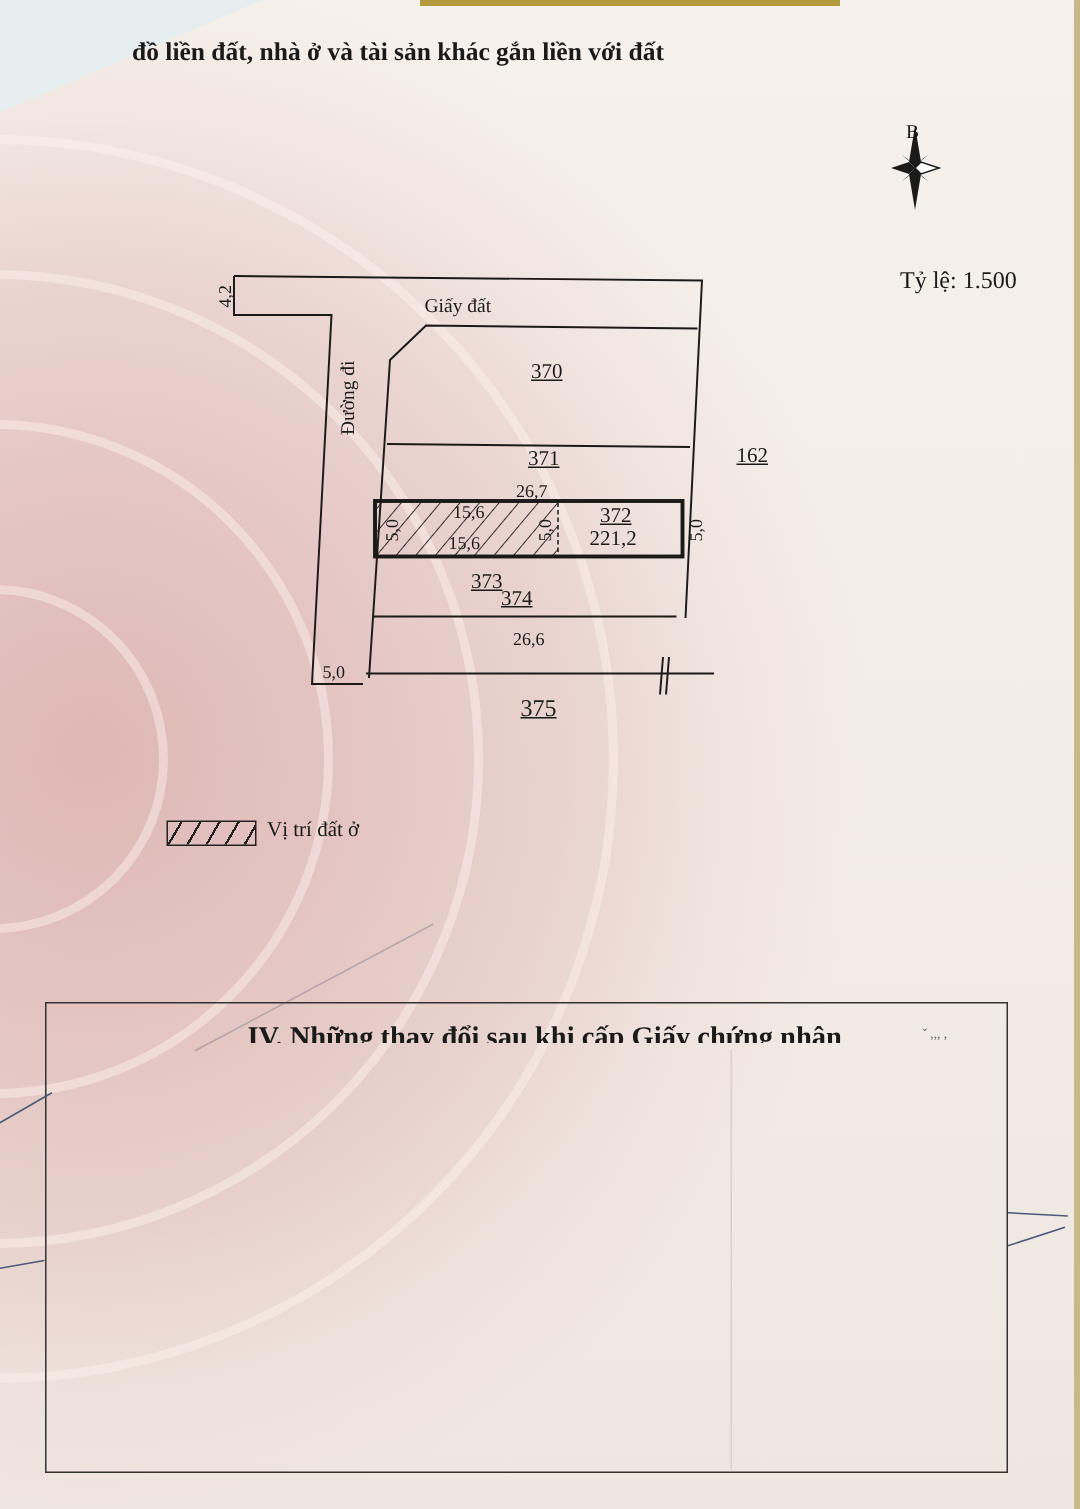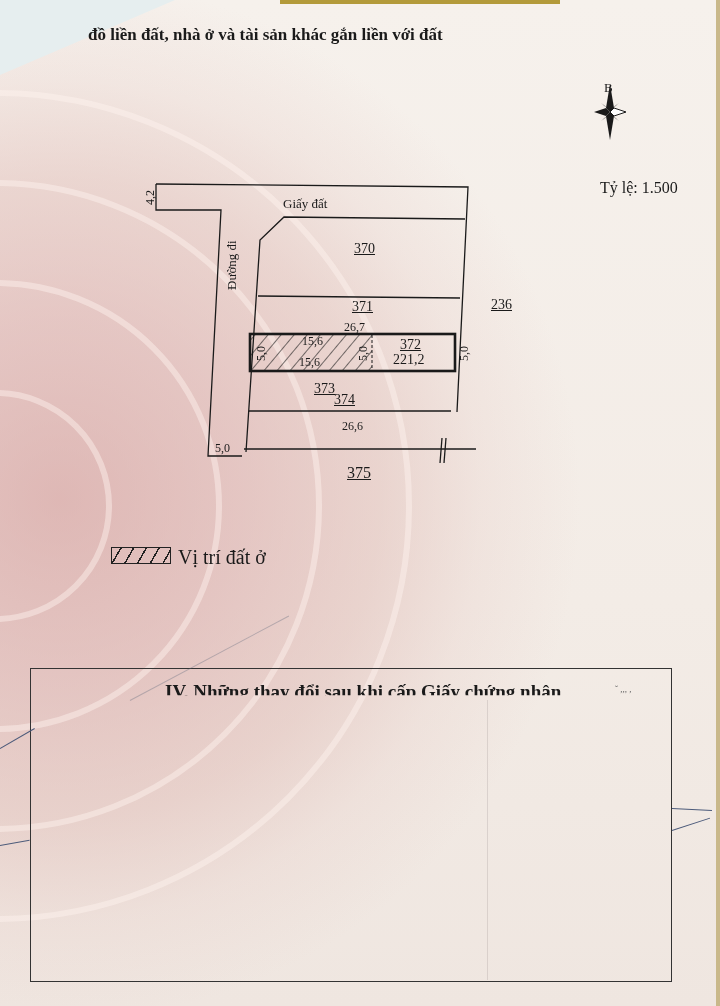--- a/index.html
+++ b/index.html
@@ -36,21 +36,21 @@
   .scale { position:absolute; left:600px; top:147px; font-size:16px;margin-top:32px; }
   svg.map { position:absolute; left:0; top:0; }
   .lbl { position:absolute; font-size:12px; white-space:nowrap; }
   .ul { text-decoration:underline; }
   .plot { font-size:13px; }
   .legend-box {
     position:absolute; left:111px; top:547px; width:58px; height:15px;
     border:1.5px solid #222;
     background:repeating-linear-gradient(120deg, transparent 0 7px, #222 7px 8.5px, transparent 8.5px 11px);
   }
-  .legend-text { position:absolute; left:178px; top:546px; font-size:20px; }
+  .legend-text { position:absolute; left:178px; top:546px; font-size:14px; }
   .section-box {
     position:absolute; left:30px; top:668px; width:640px; height:312px;
     border:1.5px solid #333;
   }
   .section-title {
     position:absolute; left:165px; top:681px; font-weight:bold; font-size:19px; white-space:nowrap;
     clip-path: inset(0 0 35% 0);
   }
   .smudge { position:absolute; left:615px; top:684px; font-size:9px; color:#666; }
   .pen { position:absolute; height:1.2px; background:#4b5a7a; transform-origin:left center; }
@@ -113,21 +113,21 @@
 <div class="lbl plot" style="left:283px;top:196px;">Giấy đất</div>
 <div class="lbl plot" style="left:224px;top:290px;transform:rotate(-90deg);transform-origin:left top;">Đường đi</div>
 
 <div class="lbl plot ul" style="left:354px;top:241px;font-size:14px;">370</div>
 <div class="lbl plot ul" style="left:352px;top:299px;font-size:14px;">371</div>
 <div class="lbl plot ul" style="left:400px;top:337px;font-size:14px;">372</div>
 <div class="lbl plot" style="left:393px;top:352px;font-size:14px;">221,2</div>
 <div class="lbl plot ul" style="left:314px;top:381px;font-size:14px;">373</div>
 <div class="lbl plot ul" style="left:334px;top:392px;font-size:14px;">374</div>
 <div class="lbl plot ul" style="left:347px;top:464px;font-size:16px;">375</div>
-<div class="lbl plot ul" style="left:491px;top:297px;font-size:14px;">236</div>
+<div class="lbl plot ul" style="left:491px;top:297px;font-size:14px;">162</div>
 
 <div class="lbl" style="left:143px;top:205px;transform:rotate(-90deg);transform-origin:left top;">4,2</div>
 <div class="lbl" style="left:215px;top:441px;">5,0</div>
 <div class="lbl" style="left:344px;top:320px;">26,7</div>
 <div class="lbl" style="left:342px;top:371px;margin-top:48px;">26,6</div>
 <div class="lbl" style="left:457px;top:361px;transform:rotate(-90deg);transform-origin:left top;">5,0</div>
 <div class="lbl" style="left:302px;top:334px;">15,6</div>
 <div class="lbl" style="left:299px;top:355px;">15,6</div>
 <div class="lbl" style="left:254px;top:361px;transform:rotate(-90deg);transform-origin:left top;">5,0</div>
 <div class="lbl" style="left:356px;top:361px;transform:rotate(-90deg);transform-origin:left top;">5,0</div>

